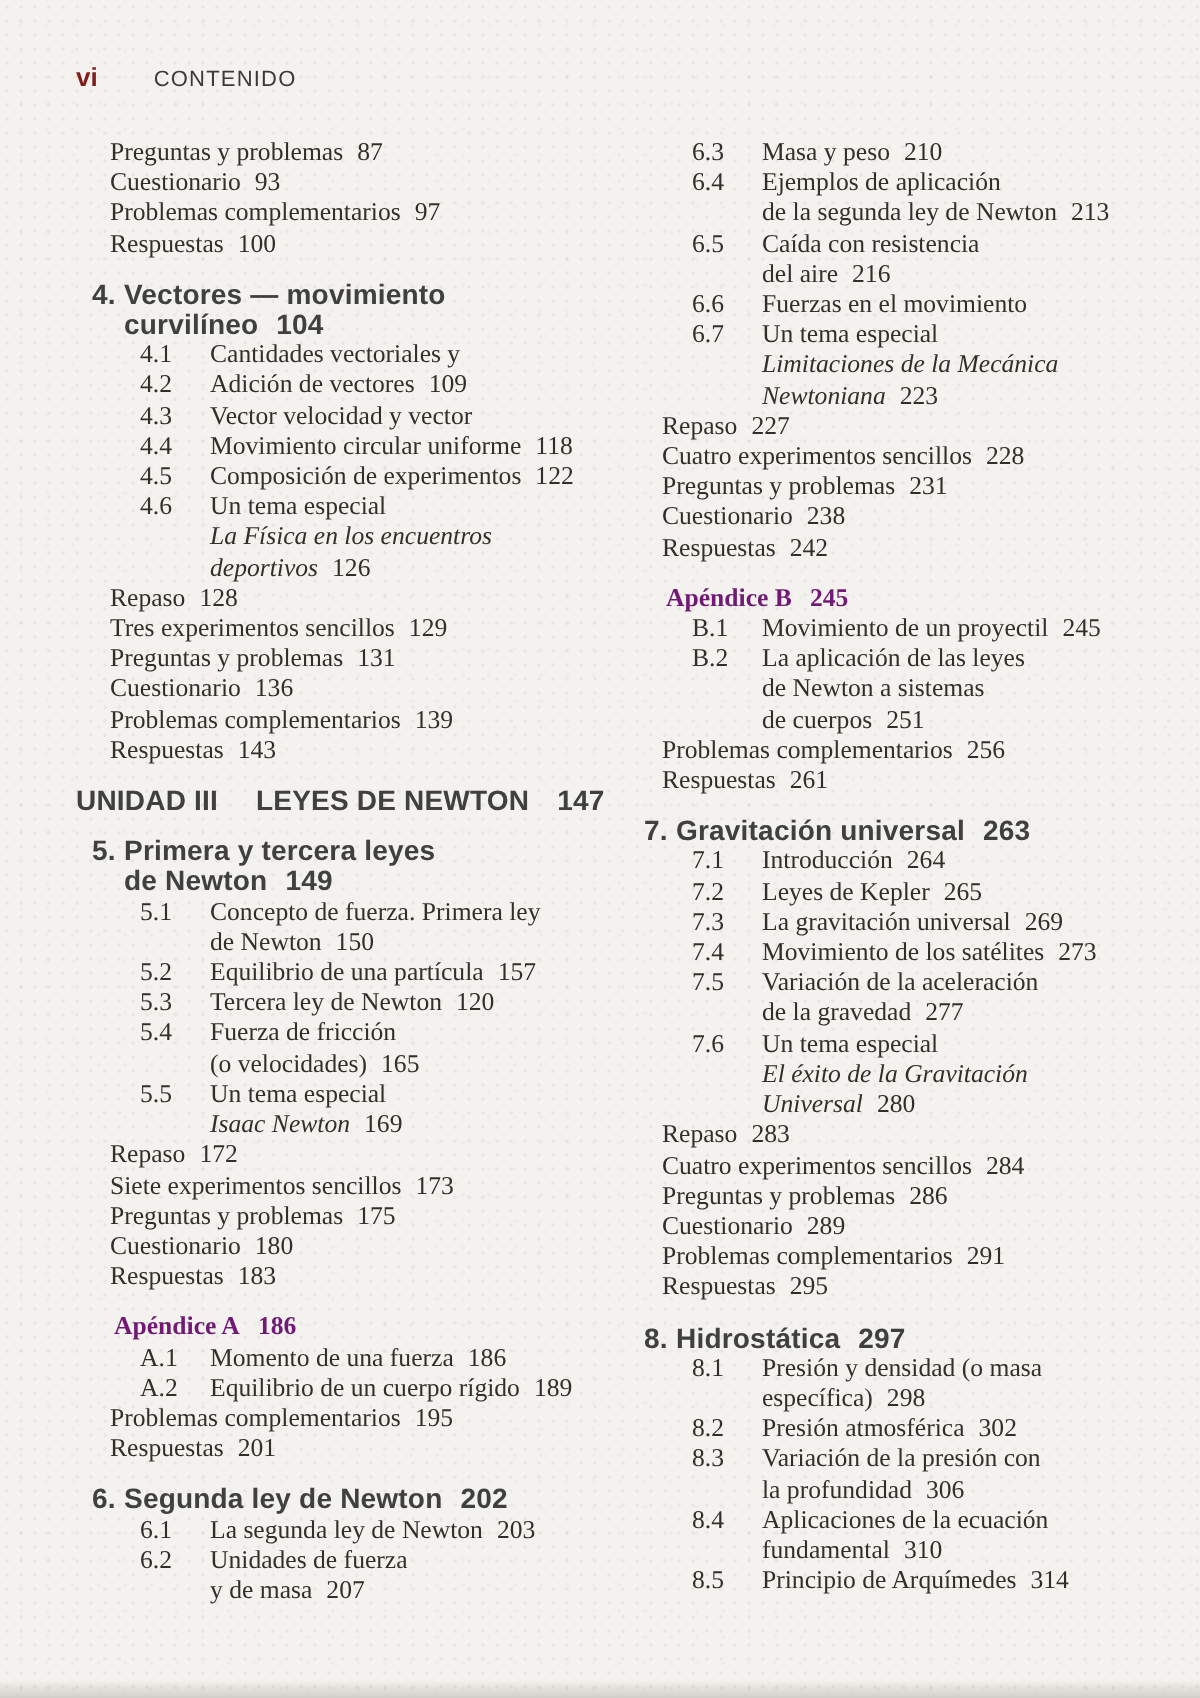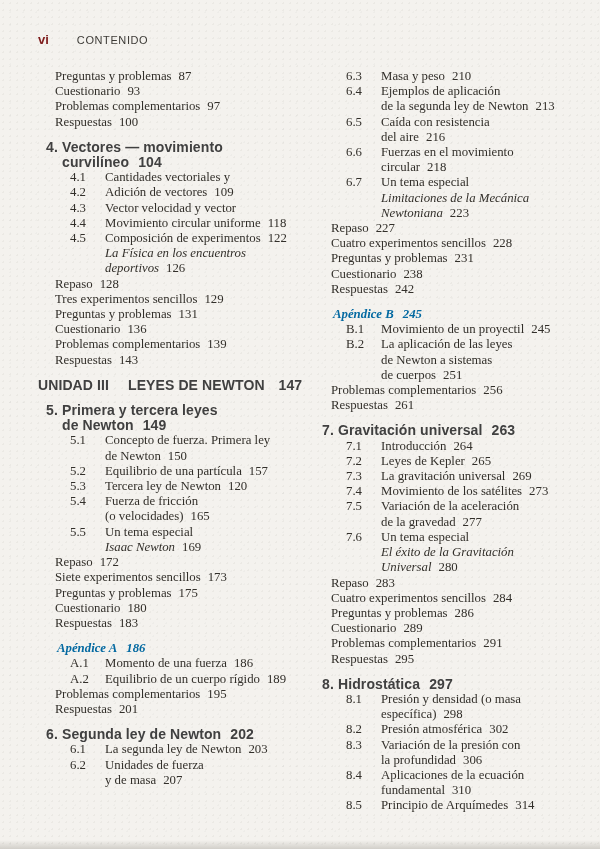--- a/index.html
+++ b/index.html
@@ -65,21 +65,21 @@
     color: #404040; letter-spacing: 0.1px;
   }
   .l-chapter .num { display: inline-block; width: 16px; }
   .l-chapter-cont { padding-left: 16px; }
   .l-chapter .page-num, .l-chapter-cont .page-num { margin-left: 9px; }
 
   .l-unit { margin-left: -8px; }
   .l-unit .num { display: inline-block; width: 90px; }
   .l-unit .page-num { margin-left: 14px; }
 
-  .l-appendix { font-weight: 700; color: #0369a1; padding-left: 11px; font-style: italic; }
+  .l-appendix { font-weight: 700; color: #701a75; padding-left: 11px; }
   .l-appendix .page-num { margin-left: 9px; }
 
   .page-num { margin-left: 7px; }
 </style>
 </head>
 <body>
 
 <div class="page-header">
   <span class="folio">vi</span><span class="running-head">CONTENIDO</span>
 </div>
@@ -93,20 +93,21 @@
         <div class="line l-item"><span class="text">Respuestas</span><span class="page-num">100</span></div>
       </div>
       <div class="toc-block">
         <div class="line l-chapter"><span class="num">4.</span><span class="text">Vectores — movimiento</span></div>
         <div class="line l-chapter-cont"><span class="text">curvilíneo</span><span class="page-num">104</span></div>
         <div class="line l-sec"><span class="num">4.1</span><span class="text">Cantidades vectoriales y</span></div>
         <div class="line l-sec"><span class="num">4.2</span><span class="text">Adición de vectores</span><span class="page-num">109</span></div>
         <div class="line l-sec"><span class="num">4.3</span><span class="text">Vector velocidad y vector</span></div>
         <div class="line l-sec"><span class="num">4.4</span><span class="text">Movimiento circular uniforme</span><span class="page-num">118</span></div>
         <div class="line l-sec"><span class="num">4.5</span><span class="text">Composición de experimentos</span><span class="page-num">122</span></div>
+        <div class="line l-sec"><span class="num">4.6</span><span class="text">Un tema especial</span></div>
         <div class="line l-italic"><span class="text">La Física en los encuentros</span></div>
         <div class="line l-italic"><span class="text">deportivos</span><span class="page-num">126</span></div>
         <div class="line l-item"><span class="text">Repaso</span><span class="page-num">128</span></div>
         <div class="line l-item"><span class="text">Tres experimentos sencillos</span><span class="page-num">129</span></div>
         <div class="line l-item"><span class="text">Preguntas y problemas</span><span class="page-num">131</span></div>
         <div class="line l-item"><span class="text">Cuestionario</span><span class="page-num">136</span></div>
         <div class="line l-item"><span class="text">Problemas complementarios</span><span class="page-num">139</span></div>
         <div class="line l-item"><span class="text">Respuestas</span><span class="page-num">143</span></div>
       </div>
       <div class="toc-block">
@@ -144,21 +145,20 @@
       </div>
     </div>
   <div class="col col-right">
       <div class="toc-block">
         <div class="line l-sec"><span class="num">6.3</span><span class="text">Masa y peso</span><span class="page-num">210</span></div>
         <div class="line l-sec"><span class="num">6.4</span><span class="text">Ejemplos de aplicación</span></div>
         <div class="line l-sec-cont"><span class="text">de la segunda ley de Newton</span><span class="page-num">213</span></div>
         <div class="line l-sec"><span class="num">6.5</span><span class="text">Caída con resistencia</span></div>
         <div class="line l-sec-cont"><span class="text">del aire</span><span class="page-num">216</span></div>
         <div class="line l-sec"><span class="num">6.6</span><span class="text">Fuerzas en el movimiento</span></div>
-        <div class="line l-sec-cont"><span class="text">circular</span><span class="page-num">218</span></div>
         <div class="line l-sec"><span class="num">6.7</span><span class="text">Un tema especial</span></div>
         <div class="line l-italic"><span class="text">Limitaciones de la Mecánica</span></div>
         <div class="line l-italic"><span class="text">Newtoniana</span><span class="page-num">223</span></div>
         <div class="line l-item"><span class="text">Repaso</span><span class="page-num">227</span></div>
         <div class="line l-item"><span class="text">Cuatro experimentos sencillos</span><span class="page-num">228</span></div>
         <div class="line l-item"><span class="text">Preguntas y problemas</span><span class="page-num">231</span></div>
         <div class="line l-item"><span class="text">Cuestionario</span><span class="page-num">238</span></div>
         <div class="line l-item"><span class="text">Respuestas</span><span class="page-num">242</span></div>
       </div>
       <div class="toc-block">

